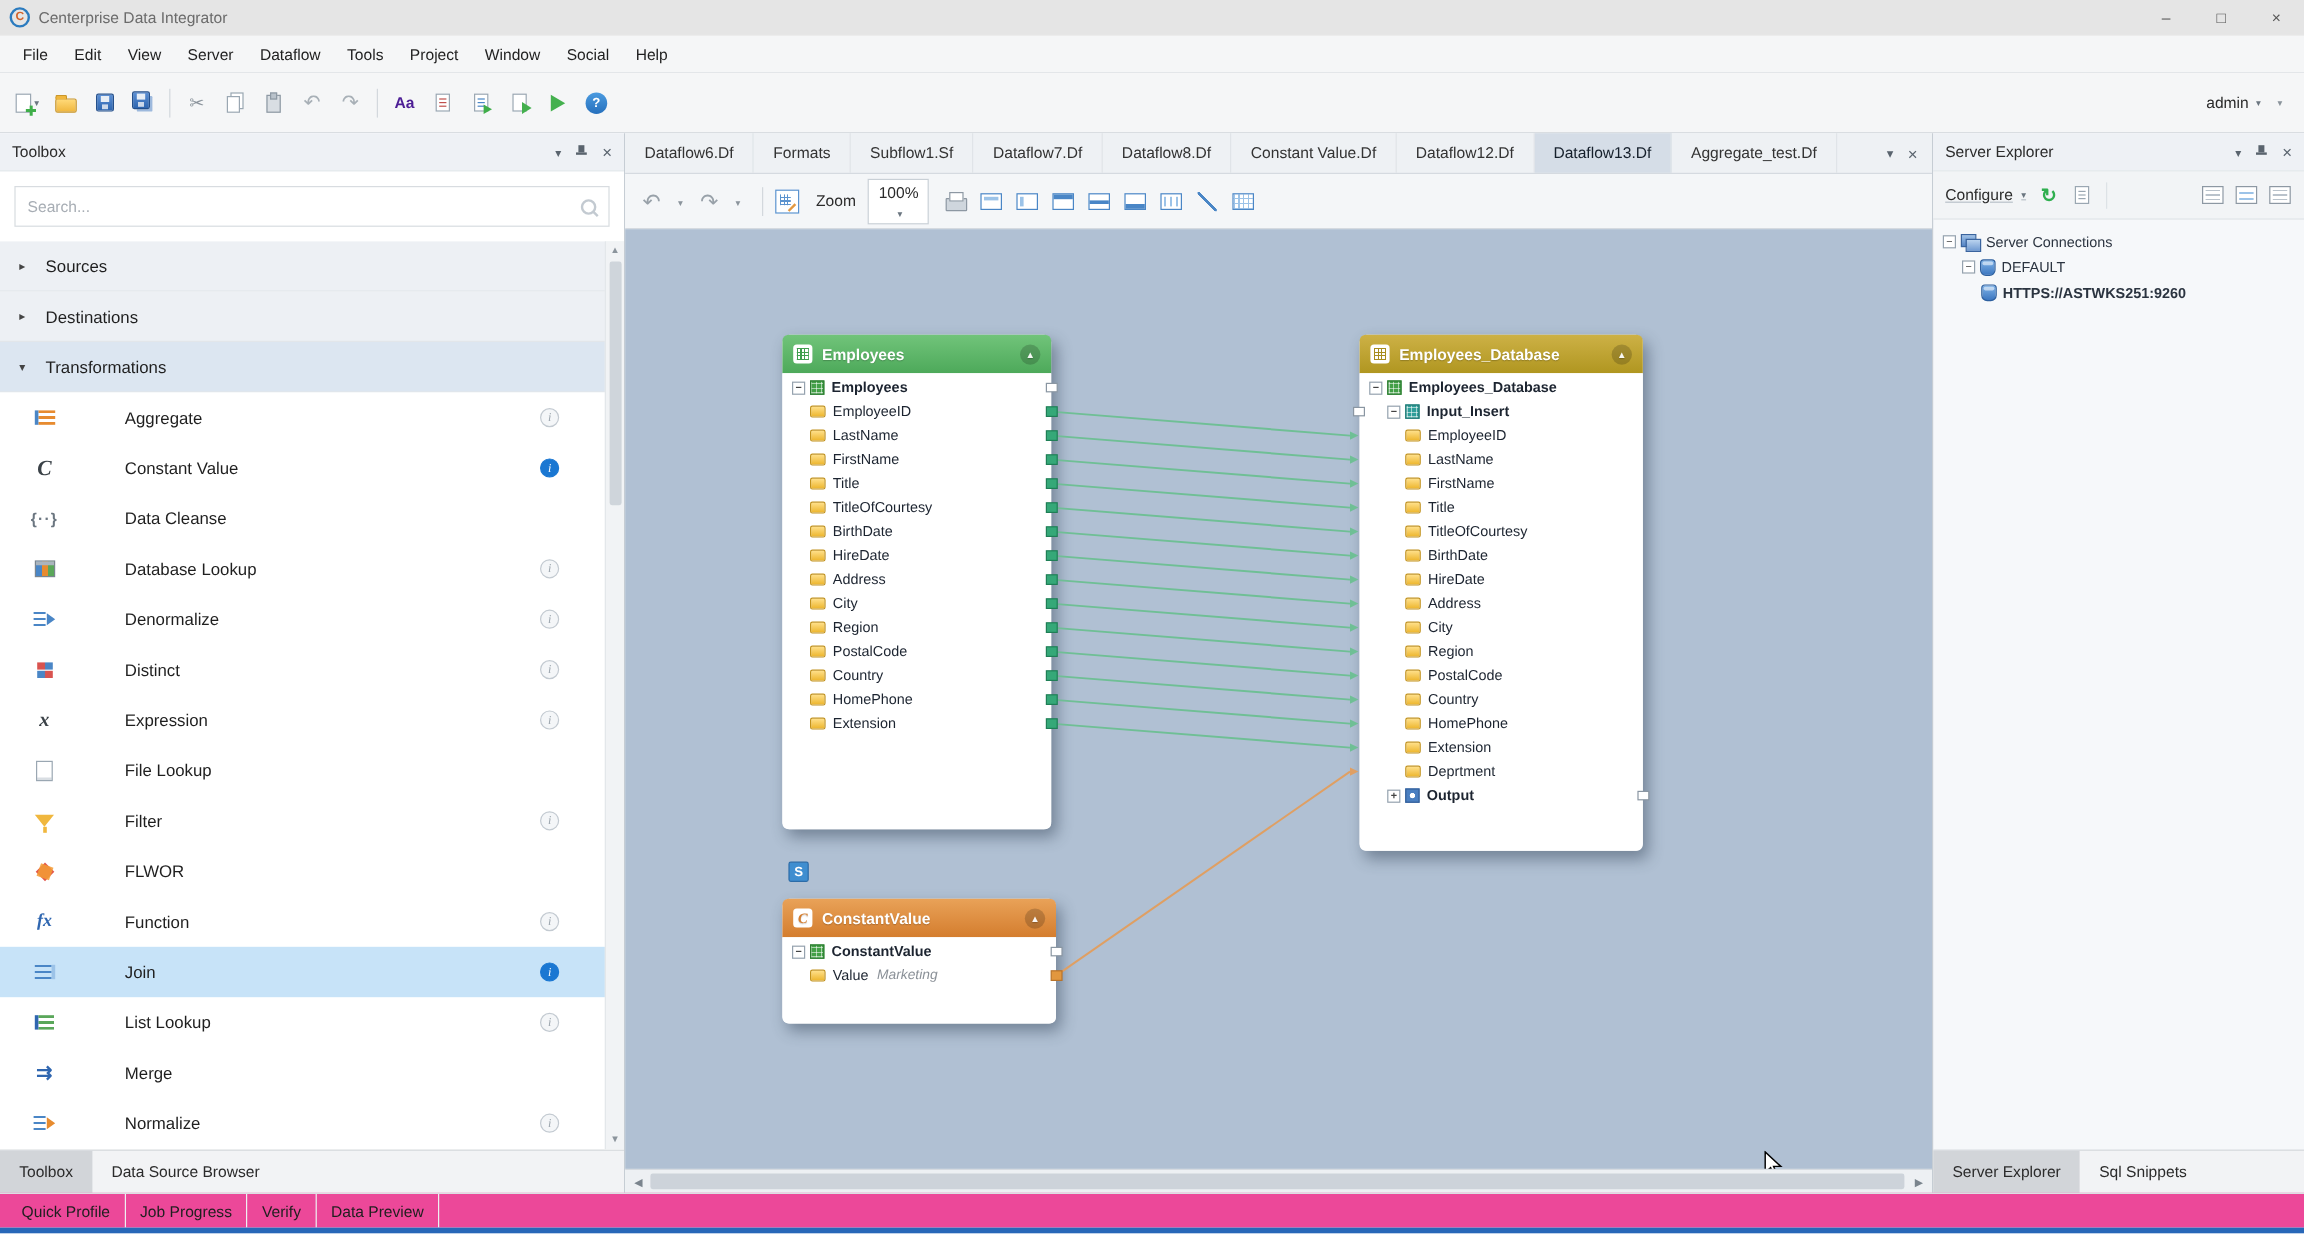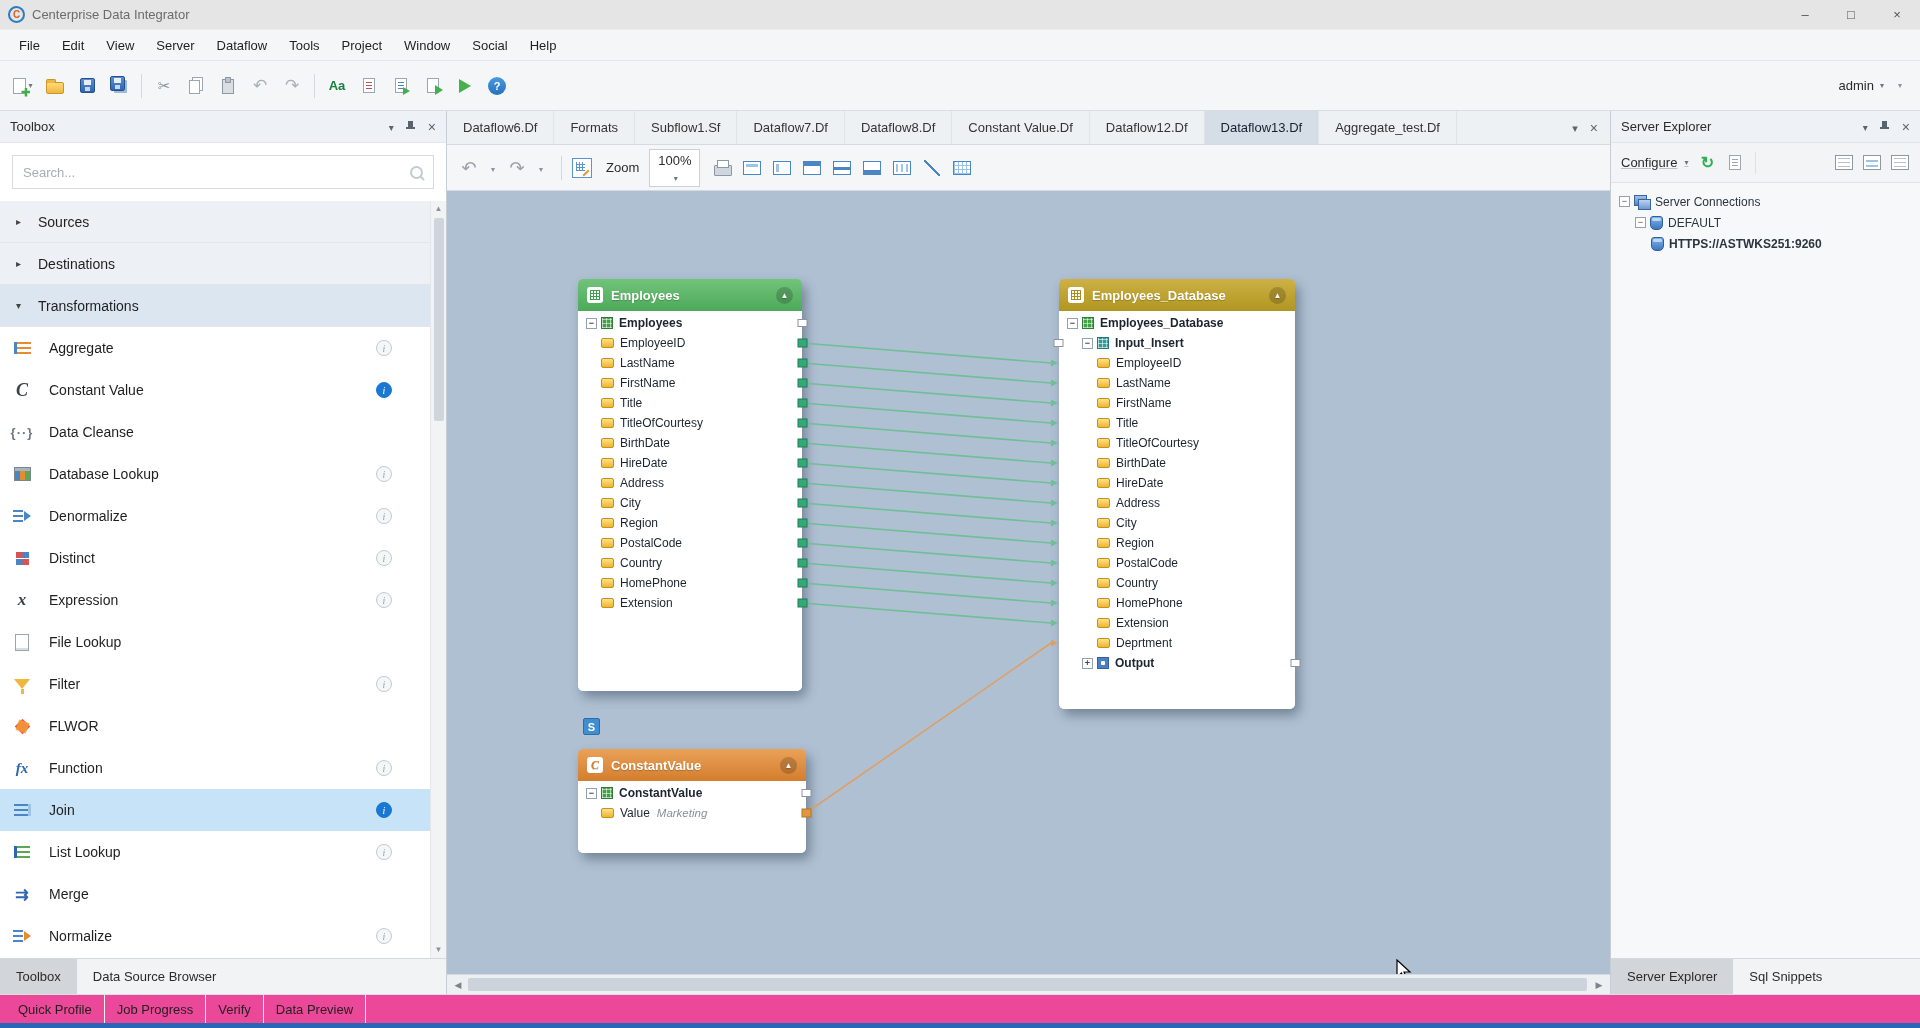--- a/index.html
+++ b/index.html
@@ -34,59 +34,59 @@
   .s-save-icon,.s-save-all-icon { width:15px; height:15px; background:linear-gradient(#5b8fd4,#2f66b0); border:1px solid #24508c; border-radius:2px; position:relative; }
   .s-save-icon::before,.s-save-all-icon::before { content:""; position:absolute; top:1px; left:3px; right:3px; height:5px; background:#e8eef5; }
   .s-save-icon::after,.s-save-all-icon::after { content:""; position:absolute; bottom:1px; left:4px; right:4px; height:4px; background:#cdd9ea; }
   .s-save-all-icon { box-shadow:3px 3px 0 -1px #9db9dd; margin:-2px 2px 2px -2px; }
   .s-cut-icon::before { content:"✂"; font-size:15px; color:#8b949c; }
   .s-copy-icon { width:11px; height:14px; background:#fff; border:1px solid #9aa7b2; box-shadow:3px -3px 0 -1px #fff, 3px -3px 0 0 #9aa7b2; margin-left:-3px; margin-top:3px; }
   .s-paste-icon { width:12px; height:15px; background:#d9dee3; border:1px solid #8e99a4; position:relative; margin-top:2px; }
   .s-paste-icon::before { content:""; position:absolute; top:-3px; left:2px; right:2px; height:4px; background:#b9c2cb; border:1px solid #8e99a4; }
   .s-undo-icon::before { content:"↶"; font-size:17px; color:#a8b0b7; }
   .s-redo-icon::before { content:"↷"; font-size:17px; color:#a8b0b7; }
-  .s-font-icon { font-size:13px; color:#15803d; font-weight:bold; }
+  .s-font-icon { font-size:13px; color:#4c1d95; font-weight:bold; }
   .s-verify-icon,.s-verify-all-icon { width:12px; height:15px; background:#fff; border:1px solid #9aa7b2; position:relative; }
   .s-verify-icon::before { content:""; position:absolute; left:2px; top:3px; right:2px; height:1px; background:#c0504d; box-shadow:0 3px 0 #c0504d, 0 6px 0 #c0504d; }
   .s-verify-all-icon::before { content:""; position:absolute; left:2px; top:3px; right:2px; height:1px; background:#4a86c6; box-shadow:0 3px 0 #4a86c6, 0 6px 0 #4a86c6; }
   .s-verify-all-icon::after { content:""; position:absolute; right:-4px; bottom:-3px; width:0; height:0; border-left:7px solid #3fae49; border-top:4px solid transparent; border-bottom:4px solid transparent; }
   .s-start-dataflow-icon { width:12px; height:15px; background:#fff; border:1px solid #9aa7b2; position:relative; }
   .s-start-dataflow-icon::after { content:""; position:absolute; right:-5px; bottom:-3px; width:0; height:0; border-left:8px solid #44b04e; border-top:5px solid transparent; border-bottom:5px solid transparent; }
   .s-start-job-icon { width:0; height:0; border-left:12px solid #44b04e; border-top:7px solid transparent; border-bottom:7px solid transparent; }
   .s-help-icon { width:18px; height:18px; border-radius:50%; background:linear-gradient(#4b9be0,#2670bd); color:#fff; font-weight:bold; font-size:11px; }
   .s-help-icon::before { content:"?"; }
   .tb-right { margin-left:auto; display:flex; align-items:center; gap:14px; padding-right:10px; }
   .admin { display:flex; align-items:center; gap:4px; color:#2b2b2b; font-size:13px; }
   .overflow-chevron { font-size:8px; color:#8b949c; }
   .overflow-chevron::before { content:"▾"; }
 
   
   .main { flex:1; display:flex; min-height:0; }
 
   
-  .leftpanel { width:447px; background:#fff; border-right:1px solid #c6cdd4; display:flex; flex-direction:column; }
+  .leftpanel { width:521px; background:#fff; border-right:1px solid #c6cdd4; display:flex; flex-direction:column; }
   .panel-head { height:32px; background:#eef1f5; display:flex; align-items:center; padding:0 10px; font-size:13px; color:#2b2b2b; border-bottom:1px solid #e2e6ea; }
   .ph-icons { margin-left:auto; display:flex; gap:12px; align-items:center; color:#5a646e; }
   .g-chevdown::before { content:"▾"; font-size:10px; }
   .g-pin { width:10px; height:11px; position:relative; display:inline-block; }
   .g-pin::before { content:""; position:absolute; left:2px; top:0; width:5px; height:6px; background:#5a646e; }
   .g-pin::after { content:""; position:absolute; left:0; top:6px; width:9px; height:2px; background:#5a646e; box-shadow:4px 2px 0 -1.2px #5a646e; }
   .g-close::before { content:"×"; font-size:14px; }
   .searchrow { height:58px; display:flex; align-items:center; padding:0 12px; background:#fff; position:relative; }
   .searchrow input { width:100%; height:34px; border:1px solid #d8dce0; padding:0 34px 0 10px; font-size:13px; color:#333; font-family:"Liberation Sans",sans-serif; outline:none; }
   .searchrow input::placeholder { color:#a7adb4; }
   .g-search { position:absolute; right:22px; top:23px; width:14px; height:14px; }
   .g-search::before { content:""; position:absolute; width:9px; height:9px; border:2px solid #c3cad1; border-radius:50%; left:0; top:0; }
   .g-search::after { content:""; position:absolute; width:6px; height:2px; background:#c3cad1; transform:rotate(45deg); left:9px; top:11px; }
   .sections { flex:1; overflow:hidden; position:relative; }
   .tsection { height:42px; display:flex; align-items:center; gap:12px; padding-left:16px; background:#edf0f4; border-bottom:1px solid #e2e6ea; font-size:14px; color:#1f1f1f; }
   .tsection.expanded { background:#dce6f1; }
   .tchev { font-size:10px; color:#444; width:10px; }
   .titems { background:#fff; }
-  .titem { height:42px; display:flex; align-items:center; padding-left:10px; font-size:14px; color:#1f1f1f; }
+  .titem { height:42px; display:flex; align-items:center; padding-left:25px; font-size:14px; color:#1f1f1f;gap:40px; }
   .titem.selected { background:#c7e3f8; }
   .xi { width:24px; height:24px; display:flex; align-items:center; justify-content:center; margin-right:15px; position:relative; }
   .info { width:16px; height:16px; border-radius:50%; display:flex; align-items:center; justify-content:center; font-size:10px; font-style:italic; font-family:"Liberation Serif",serif; margin-left:auto; margin-right:54px; }
   .info-gray { border:1px solid #c3cad1; color:#9aa3ab; background:#f4f6f8; }
   .info-blue { background:#1a77d2; color:#fff; border:1px solid #1a77d2; }
   
   .xi-aggregate-icon::before { content:""; width:14px; height:12px; background:repeating-linear-gradient(#e78b2f 0 2px, transparent 2px 5px); border-left:3px solid #4a86c6; }
   .xi-constant-value-icon::before { content:"C"; font-family:"Liberation Serif",serif; font-style:italic; font-weight:bold; font-size:18px; color:#3b4248; }
   .xi-data-cleanse-icon::before { content:"{\00B7\00B7}"; color:#6b7680; font-weight:bold; letter-spacing:1px; font-size:13px; }
   .xi-database-lookup-icon::before { content:""; width:15px; height:12px; border:1px solid #7a858f; background:linear-gradient(90deg,#4a86c6 0 5px,#e78b2f 5px 10px,#5aa75a 10px); box-shadow:inset 0 3px 0 #aab4bd; }

